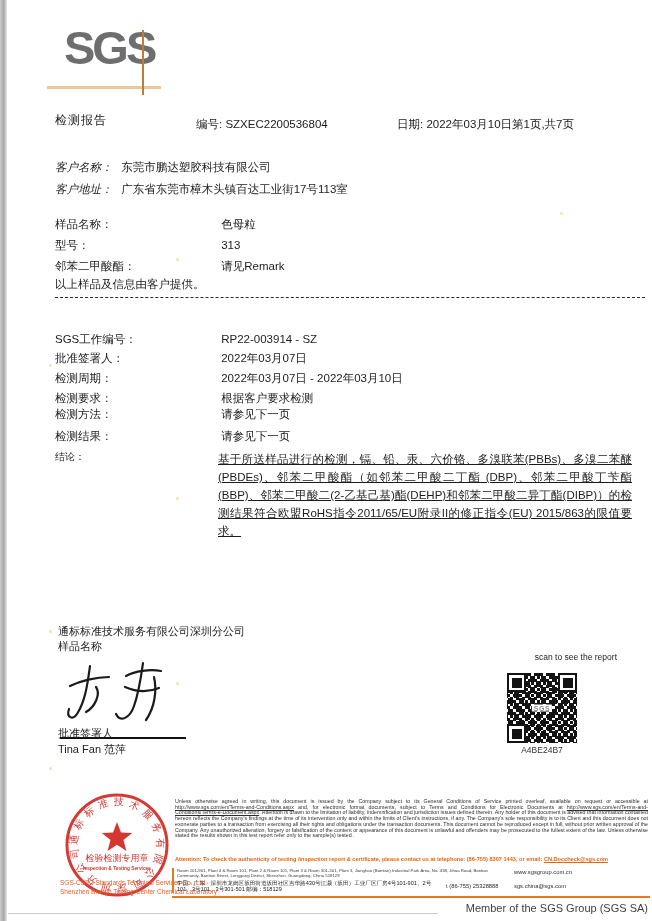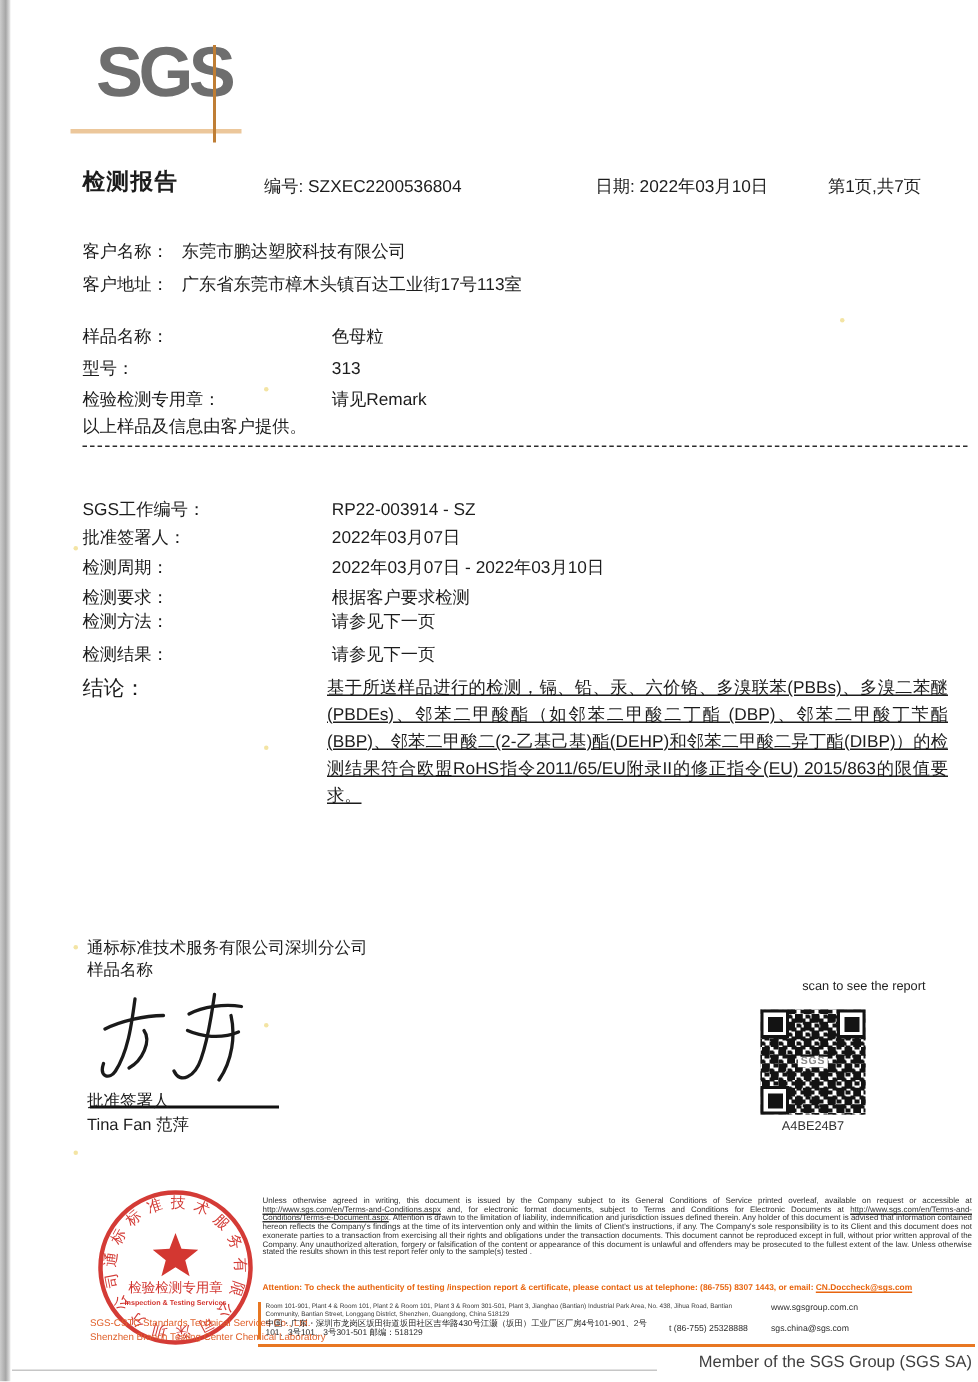--- a/index.html
+++ b/index.html
@@ -5,28 +5,28 @@
   html,body{margin:0;padding:0;}
   body{width:652px;height:921px;background:#ffffff;font-family:"Liberation Sans",sans-serif;color:#1c1c1c;position:relative;overflow:hidden;}
   
   .edge-strip{position:absolute;left:0;top:0;width:7px;height:921px;background:linear-gradient(90deg,#cccccc,#a6a6a6 55%,#ebebeb);}
   .bottom-scan-line{position:absolute;left:8px;top:913px;width:430px;height:1px;background:#c6c6c6;}
   
   .logo-text{position:absolute;left:64px;top:24px;font-size:47px;font-weight:bold;color:#6e6e6e;letter-spacing:-3px;line-height:1;}
   .logo-hline{position:absolute;left:47px;top:86px;width:114px;height:3px;background:#ecc79b;}
   .logo-vline{position:absolute;left:142px;top:30px;width:2px;height:65px;background:#bf7e35;}
   
-  .doc-title{position:absolute;left:55px;top:112px;font-size:15px;font-weight:bold;letter-spacing:1px;text-align:center;}
+  .doc-title{position:absolute;left:55px;top:112px;font-size:12px;font-weight:normal;letter-spacing:1px;text-align:center;}
   .meta{position:absolute;top:117px;font-size:11.5px;white-space:nowrap;}
   
   .frow{position:absolute;left:55px;font-size:11.5px;white-space:nowrap;}
-  .w63{display:inline-block;width:63px;}
+  .w63{display:inline-block;width:63px;font-style:italic;}
   .w163{display:inline-block;width:163px;}
   .dash-sep{position:absolute;left:55px;top:297px;width:590px;border-top:1.5px dashed #2b2b2b;}
-  .conclusion-label{position:absolute;left:55px;top:450px;font-size:14px;}
+  .conclusion-label{position:absolute;left:55px;top:450px;font-size:10px;}
   .conclusion-text{position:absolute;left:218px;top:450px;width:414px;font-size:11.5px;line-height:18px;text-align:justify;text-decoration:underline;}
   
   .sig-company{position:absolute;left:58px;top:624px;font-size:11px;}
   .sig-auth{position:absolute;left:58px;top:639px;font-size:11px;}
   .sig-underline{position:absolute;left:60px;top:737px;width:126px;height:2px;background:#111;}
   .sig-name{position:absolute;left:58px;top:742px;font-size:11px;}
   .sig-role{position:absolute;left:58px;top:726px;font-size:11px;}
   .sig-svg{position:absolute;left:62px;top:660px;}
   
   .qr-caption{position:absolute;left:467px;top:652px;width:150px;text-align:right;font-size:8.5px;color:#222;}
@@ -61,48 +61,48 @@
 </head>
 <body>
 
 <div class="edge-strip"></div>
 
 <div class="logo-text">SGS</div>
 <div class="logo-hline"></div>
 <div class="logo-vline"></div>
 
 <div class="doc-title">检测报告</div>
-<div class="meta" style="left:176px;">
+<div class="meta" style="left:196px;">
   <span>编号:</span>
   <span>SZXEC2200536804</span>
 </div>
 <div class="meta" style="left:397px;">
   <span>日期:</span>
   <span>2022年03月10日</span>
 </div>
-<div class="meta" style="left:512px;margin-left:40px;">第1页,共7页</div>
+<div class="meta" style="left:512px;">第1页,共7页</div>
 
 <div class="frow" style="top:160px;">
   <span class="w63">客户名称：</span>
   <span>东莞市鹏达塑胶科技有限公司</span>
 </div>
 <div class="frow" style="top:182px;">
   <span class="w63">客户地址：</span>
   <span>广东省东莞市樟木头镇百达工业街17号113室</span>
 </div>
 <div class="frow" style="top:217px;">
   <span class="w163">样品名称：</span>
   <span>色母粒</span>
 </div>
 <div class="frow" style="top:238px;">
   <span class="w163">型号：</span>
   <span>313</span>
 </div>
 <div class="frow" style="top:259px;">
-  <span class="w163">检验检测专用章：</span>
+  <span class="w163">邻苯二甲酸酯：</span>
   <span>请见Remark</span>
 </div>
 <div class="frow" style="top:277px;">以上样品及信息由客户提供。</div>
 
 <div class="dash-sep"></div>
 
 <div class="frow" style="top:332px;">
   <span class="w163">SGS工作编号：</span>
   <span>RP22-003914 - SZ</span>
 </div>

